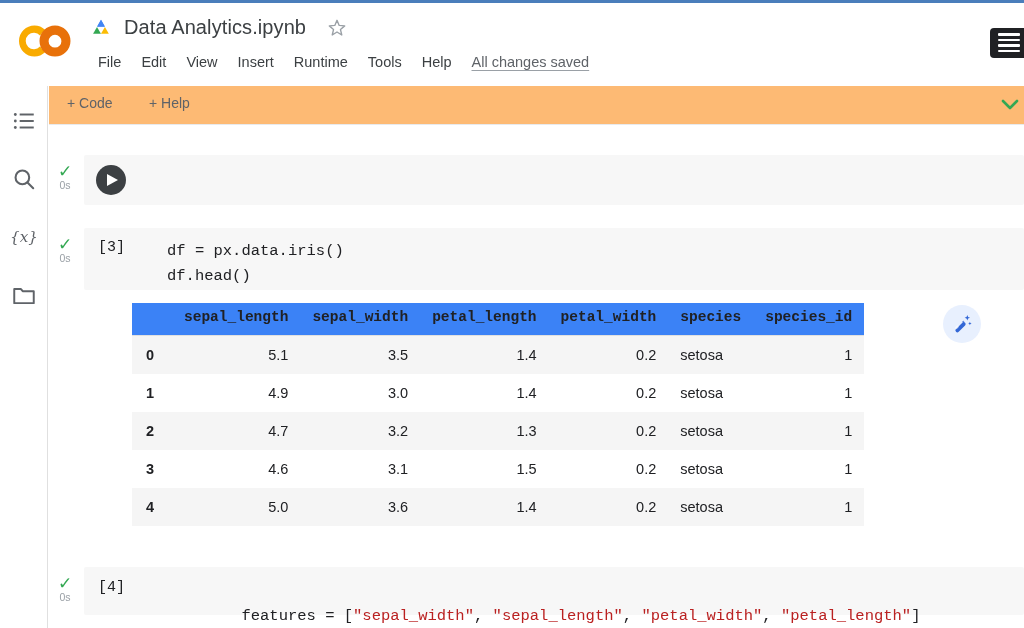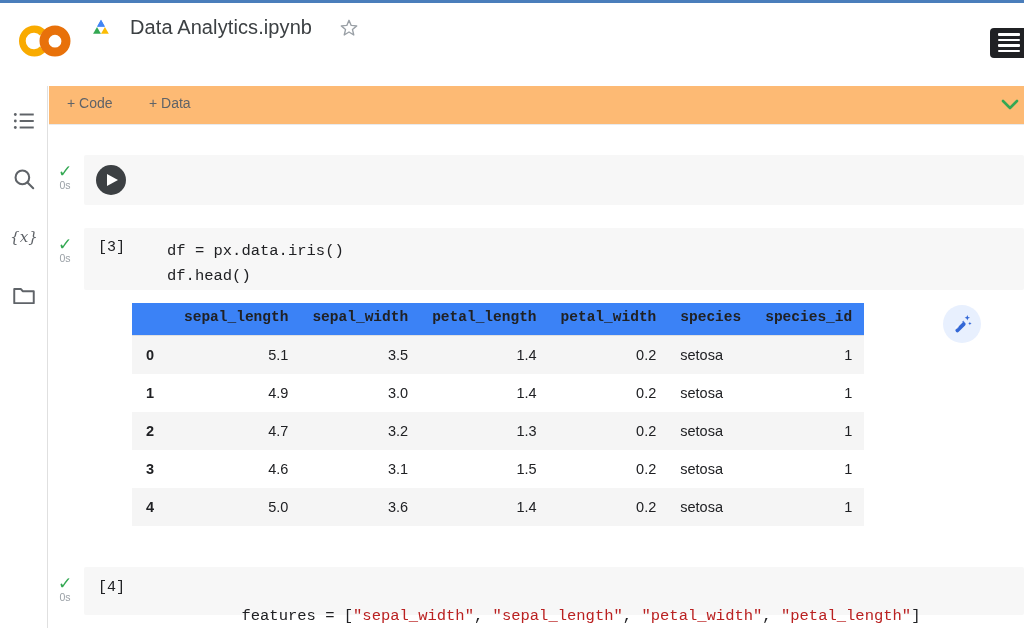--- a/index.html
+++ b/index.html
@@ -32,21 +32,21 @@
     background: #ffffff;
   }
 
   .colab-logo {
     position: absolute; left: 16px; top: 16px;
     width: 58px; height: 44px;
   }
 
   .title-row {
     position: absolute; left: 90px; top: 13px;
-    display: flex; align-items: center; gap: 18px;
+    display: flex; align-items: center; gap: 12px;
   }
   .drive-icon { width: 22px; height: 20px; display: block; }
   .doc-title {
     font-size: 20px;
     color: #3c4043;
     font-family: "Liberation Sans", sans-serif;
     letter-spacing: 0.1px;
     white-space: nowrap;
   }
   .star-btn {
@@ -278,20 +278,30 @@
       </span>
       <span class="doc-title">Data Analytics.ipynb</span>
       <span class="star-btn">
         <svg width="22" height="22" viewBox="0 0 24 24">
           <path d="M12 3.6 L14.4 9.2 L20.4 9.7 L15.8 13.7 L17.2 19.6 L12 16.4
                    L6.8 19.6 L8.2 13.7 L3.6 9.7 L9.6 9.2 Z" fill="none" stroke="#9aa0a6" stroke-width="1.5" stroke-linejoin="round"></path>
         </svg>
       </span>
     </div>
 
+    <div class="menubar">
+      <div class="menu-item">File</div>
+      <div class="menu-item">Edit</div>
+      <div class="menu-item">View</div>
+      <div class="menu-item">Insert</div>
+      <div class="menu-item">Runtime</div>
+      <div class="menu-item">Tools</div>
+      <div class="menu-item">Help</div>
+      <div class="save-status">All changes saved</div>
+    </div>
 
     <div class="header-right-box">
       <div class="hrb-lines">
         <i></i>
           <i></i>
           <i></i>
           <i></i>
       </div>
     </div>
   </div>
@@ -324,21 +334,21 @@
 
     <div class="rail-btn" style="top:196px;">
       <svg width="26" height="26" viewBox="0 0 24 24">
         <path d="M3 6.5 h6.2 l1.6 2 H21 v11 H3 Z" fill="none" stroke="#5f6368" stroke-width="1.8" stroke-linejoin="round"></path>
       </svg>
     </div>
   </div>
 
   <div class="nb-toolbar">
     <div class="addcell code">+ Code</div>
-    <div class="addcell text">+ Data</div>
+    <div class="addcell text">+ Help</div>
     <div class="conn-chevron">
       <svg width="20" height="16" viewBox="0 0 20 16">
         <polyline points="3,4 10,11 17,4" fill="none" stroke="#34a853" stroke-width="2.6" stroke-linecap="round" stroke-linejoin="round"></polyline>
       </svg>
     </div>
   </div>
 
   <div class="nb-body">
 
     <div class="gutter" style="top:40px;">

